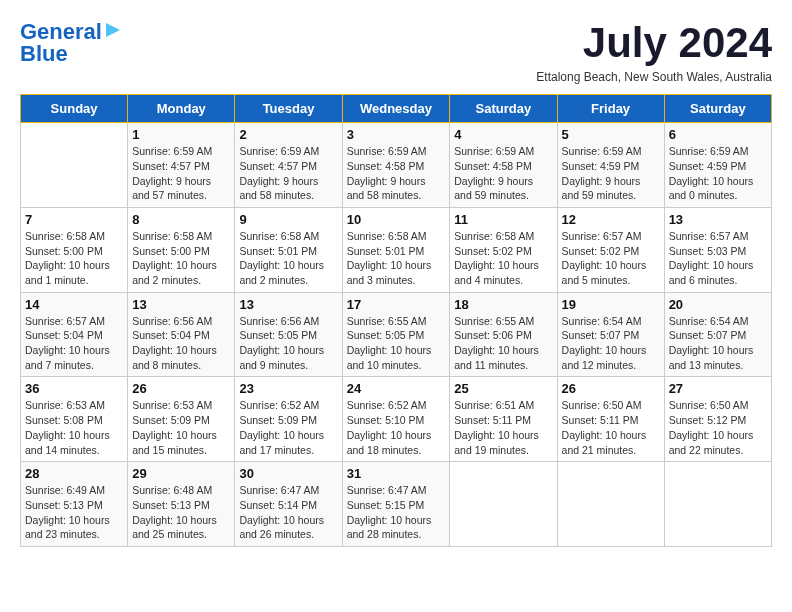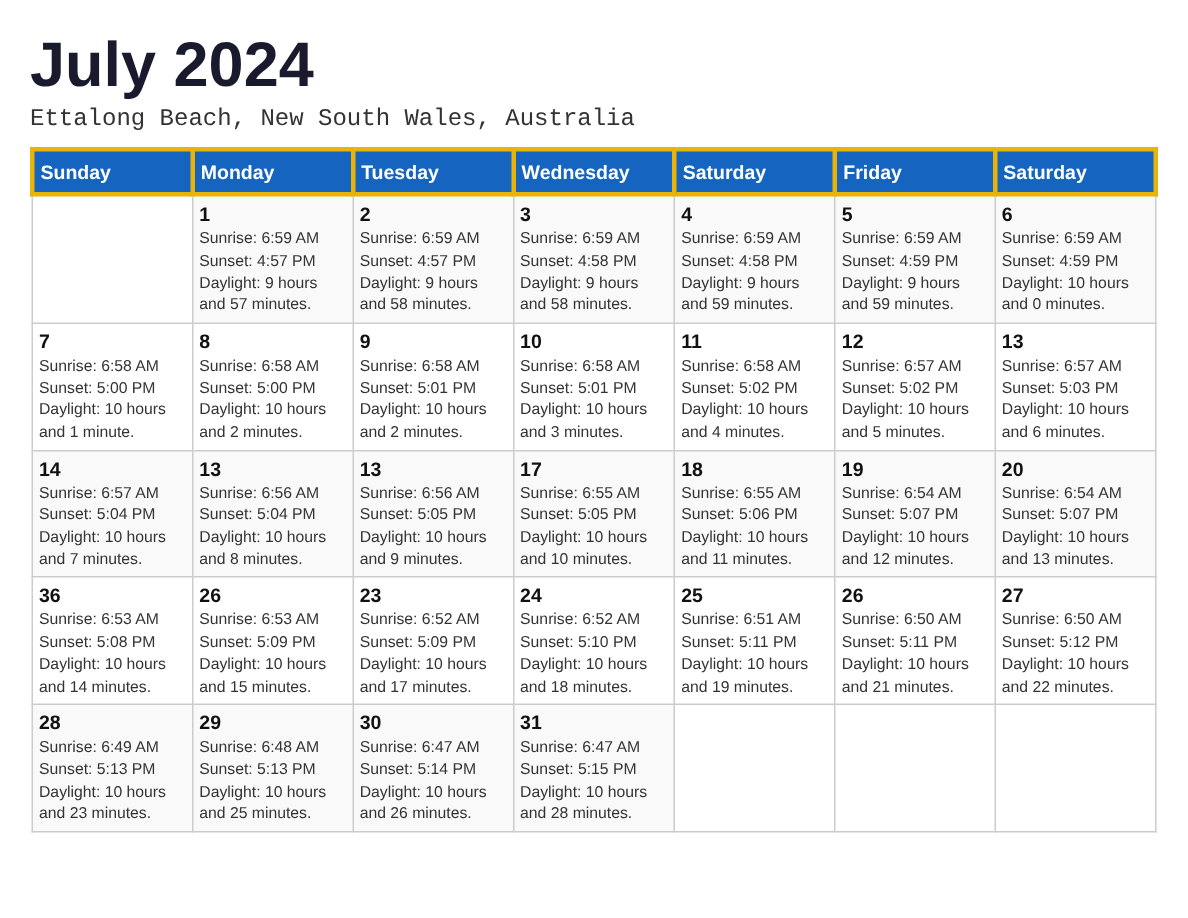--- a/index.html
+++ b/index.html
@@ -22,46 +22,46 @@
       align-items: flex-start;
     }
     .logo-text {
       font-size: 22px;
       font-weight: bold;
       color: #1a1a2e;
       line-height: 1.1;
     }
     .logo-text .blue { color: #1565c0; }
     .title-block {
+      text-align: right;
     }
     .main-title {
       font-size: 42px;
       font-weight: bold;
       color: #1a1a2e;
       line-height: 1.1;
     }
     .subtitle {
-      font-size: 16px;
+      font-size: 12px;
       color: #333;
       margin-top: 4px;
-      font-family: Liberation Mono, monospace;
     }
     table {
       width: 100%;
       border-collapse: collapse;
       font-size: 11px;
     }
     thead tr th {
       background-color: #1565c0;
       color: #fff;
       padding: 6px 4px;
-      text-align: left;
+      text-align: center;
       font-size: 13px;
       font-weight: bold;
-      border: 3px solid #eab308;
+      border: 1px solid #eab308;
     }
     tbody tr td {
       border: 1px solid #ccc;
       padding: 4px 4px 4px 4px;
       vertical-align: top;
       width: 108px;
       background: #fff;
     }
     tbody tr:nth-child(odd) td {
       background: #f9f9f9;
@@ -79,20 +79,33 @@
       line-height: 1.4;
     }
     .empty-cell {
       background: #fff !important;
     }
   </style>
 </head>
 <body>
 
 <div class="header">
+  <div class="logo">
+    <div style="display:flex; align-items:center;">
+      <span class="logo-text"><span class="blue">General</span></span>
+      <span style="display:inline-block; margin-left:2px; vertical-align:middle;">
+        <svg width="18" height="18" viewBox="0 0 18 18">
+          <polygon points="2,2 16,9 2,16" fill="#4fc3f7"></polygon>
+        </svg>
+      </span>
+    </div>
+    <div style="display:flex; align-items:center; margin-top:-2px;">
+      <span class="logo-text" style="color:#1565c0; font-size:22px;">Blue</span>
+    </div>
+  </div>
   <div class="title-block">
     <div class="main-title">July 2024</div>
     <div class="subtitle">Ettalong Beach, New South Wales, Australia</div>
   </div>
 </div>
 
 <table>
   <thead>
     <tr>
     <th>Sunday</th>

